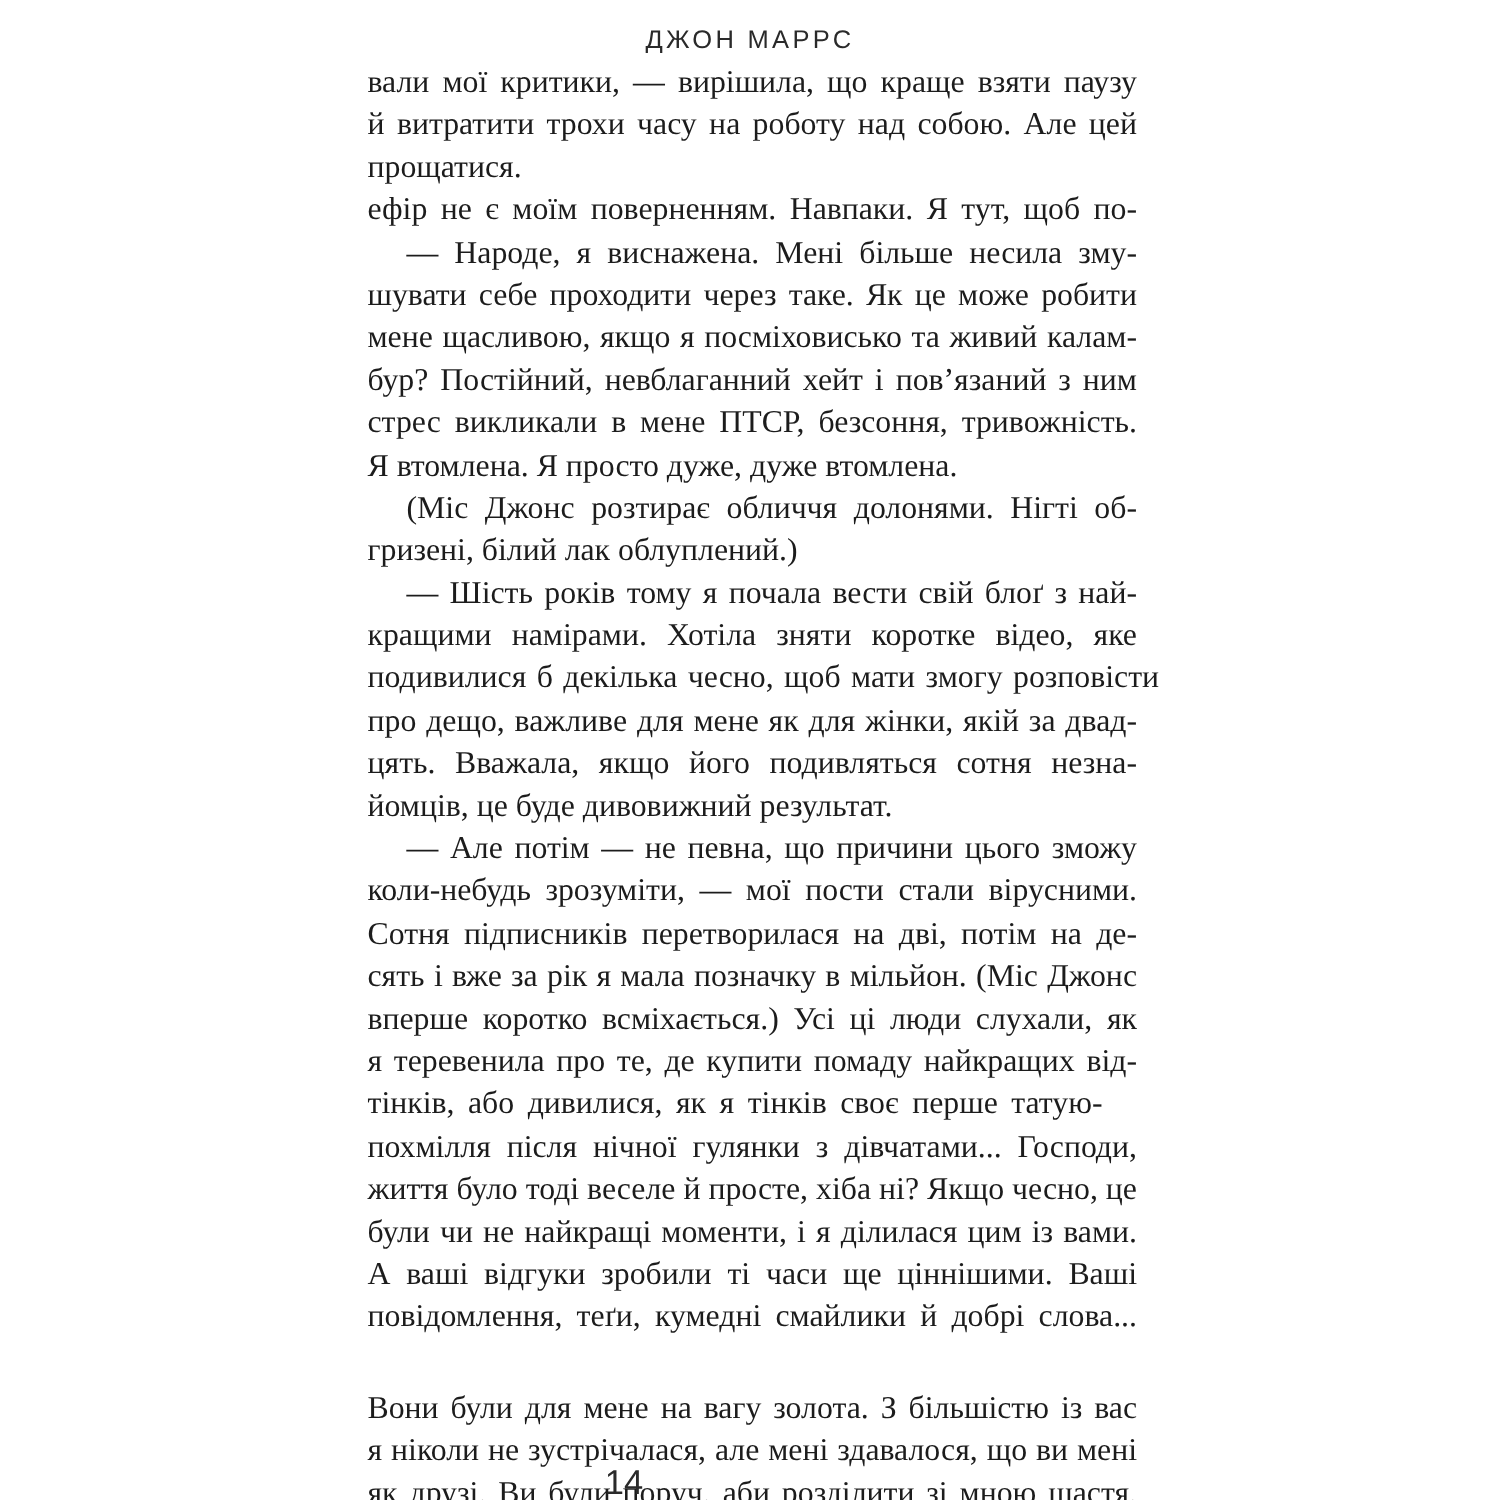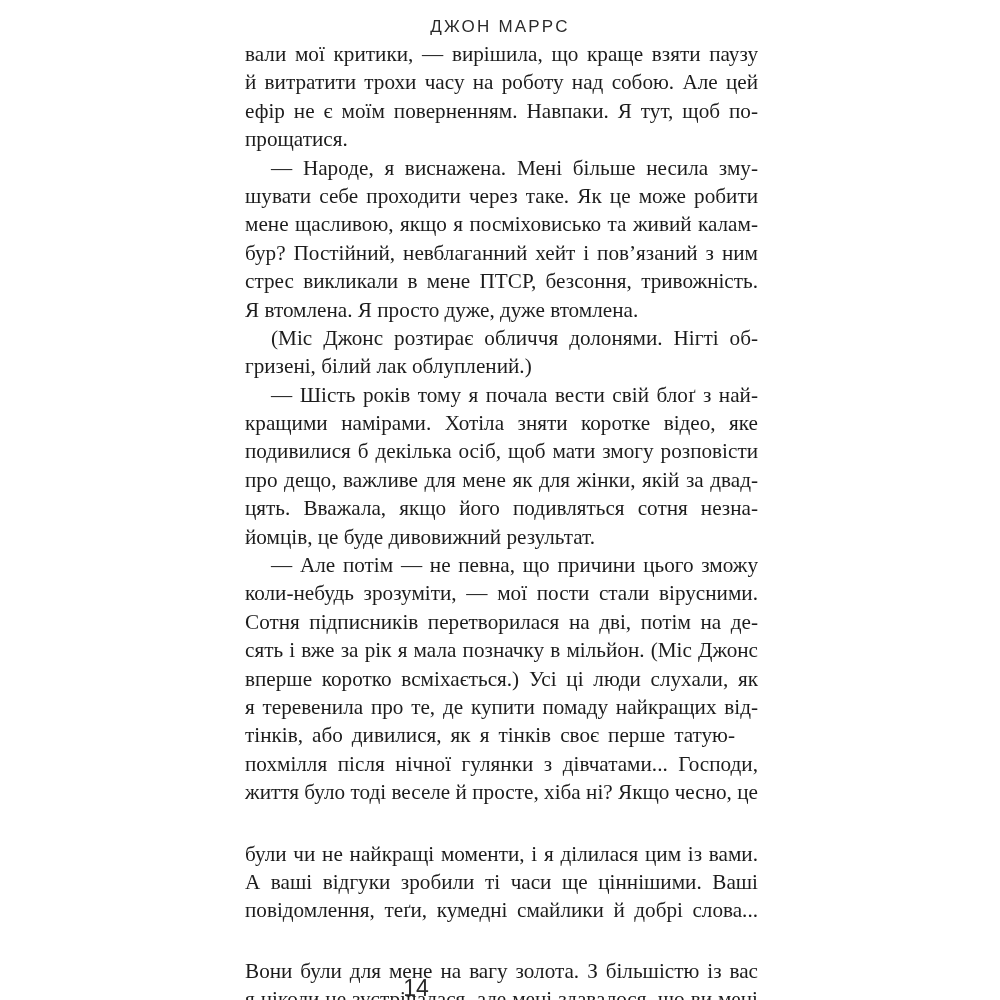--- a/index.html
+++ b/index.html
@@ -63,46 +63,46 @@
   }
 </style>
 </head>
 <body>
 
 <div class="running-head">ДЖОН МАРРС</div>
 
 <div class="text-block" id="text-block">
     <span class="line" style="white-space: nowrap; text-align: left; text-align-last: left; word-spacing: 3.42383px;">вали мої критики, — вирішила, що краще взяти паузу</span>
     <span class="line" style="white-space: nowrap; text-align: left; text-align-last: left; word-spacing: 2.9566px;">й витратити трохи часу на роботу над собою. Але цей</span>
+    <span class="line last" style="white-space: nowrap; text-align: left; text-align-last: left;">прощатися.</span>
     <span class="line" style="white-space: nowrap; text-align: left; text-align-last: left; word-spacing: 3.65625px;">ефір не є моїм поверненням. Навпаки. Я тут, щоб по-</span>
-    <span class="line last" style="white-space: nowrap; text-align: left; text-align-last: left;">прощатися.</span>
     <span class="line indent" style="white-space: nowrap; text-align: left; text-align-last: left; word-spacing: 5.42857px;">— Народе, я виснажена. Мені більше несила зму-</span>
     <span class="line" style="white-space: nowrap; text-align: left; text-align-last: left; word-spacing: 2.83594px;">шувати себе проходити через таке. Як це може робити</span>
     <span class="line" style="white-space: nowrap; text-align: center; text-align-last: left; word-spacing: 1.10045px;">мене щасливою, якщо я посміховисько та живий калам-</span>
     <span class="line" style="white-space: nowrap; text-align: left; text-align-last: left; word-spacing: 2.66295px;">бур? Постійний, невблаганний хейт і пов’язаний з ним</span>
     <span class="line" style="white-space: nowrap; text-align: left; text-align-last: left; word-spacing: 3.97656px;">стрес викликали в мене ПТСР, безсоння, тривожність.</span>
     <span class="line last" style="white-space: nowrap; text-align: left; text-align-last: left;">Я втомлена. Я просто дуже, дуже втомлена.</span>
     <span class="line indent" style="white-space: nowrap; text-align: left; text-align-last: left; word-spacing: 5.70312px;">(Міс Джонс розтирає обличчя долонями. Нігті об-</span>
     <span class="line last" style="white-space: nowrap; text-align: left; text-align-last: left;">гризені, білий лак облуплений.)</span>
     <span class="line indent" style="white-space: nowrap; text-align: left; text-align-last: left; word-spacing: 2.25469px;">— Шість років тому я почала вести свій блоґ з най-</span>
     <span class="line" style="white-space: nowrap; text-align: left; text-align-last: left; word-spacing: 8.15885px;">кращими намірами. Хотіла зняти коротке відео, яке</span>
-    <span class="line" style="white-space: nowrap; text-align: left; text-align-last: left; word-spacing: 1.66964px;">подивилися б декілька осіб, щоб мати змогу розповісти</span>
+    <span class="line" style="white-space: nowrap; text-align: left; text-align-last: left; word-spacing: 1.66964px;">подивилися б декілька чесно, щоб мати змогу розповісти</span>
     <span class="line" style="white-space: nowrap; text-align: left; text-align-last: left; word-spacing: 1.27812px;">про дещо, важливе для мене як для жінки, якій за двад-</span>
     <span class="line" style="white-space: nowrap; text-align: left; text-align-last: left; word-spacing: 7.78646px;">цять. Вважала, якщо його подивляться сотня незна-</span>
     <span class="line last" style="white-space: nowrap; text-align: left; text-align-last: left;">йомців, це буде дивовижний результат.</span>
     <span class="line indent" style="white-space: nowrap; text-align: left; text-align-last: left; word-spacing: 2.43924px;">— Але потім — не певна, що причини цього зможу</span>
     <span class="line" style="white-space: nowrap; text-align: left; text-align-last: left; word-spacing: 4.40365px;">коли-небудь зрозуміти, — мої пости стали вірусними.</span>
     <span class="line" style="white-space: nowrap; text-align: left; text-align-last: left; word-spacing: 4.25223px;">Сотня підписників перетворилася на дві, потім на де-</span>
     <span class="line" style="white-space: nowrap; text-align: left; text-align-last: left; word-spacing: 0.896307px;">сять і вже за рік я мала позначку в мільйон. (Міс Джонс</span>
     <span class="line" style="white-space: nowrap; text-align: left; text-align-last: left; word-spacing: 4.4442px;">вперше коротко всміхається.) Усі ці люди слухали, як</span>
     <span class="line" style="white-space: nowrap; text-align: left; text-align-last: left; word-spacing: 2.47852px;">я теревенила про те, де купити помаду найкращих від-</span>
     <span class="line" style="white-space: nowrap; text-align: left; text-align-last: left; word-spacing: 3.72266px;">тінків, або дивилися, як я тінків своє перше татую-</span>
     <span class="line" style="white-space: nowrap; text-align: left; text-align-last: left; word-spacing: 5.29688px;">похмілля після нічної гулянки з дівчатами... Господи,</span>
     <span class="line" style="white-space: nowrap; text-align: left; text-align-last: left; word-spacing: 0.0421875px;">життя було тоді веселе й просте, хіба ні? Якщо чесно, це</span>
-    <span class="line" style="white-space: nowrap; text-align: left; text-align-last: left; word-spacing: 1.46719px; margin-top: 33px;">були чи не найкращі моменти, і я ділилася цим із вами.</span>
+    <span class="line" style="white-space: nowrap; text-align: left; text-align-last: left; word-spacing: 1.46719px;">були чи не найкращі моменти, і я ділилася цим із вами.</span>
     <span class="line" style="white-space: nowrap; text-align: left; text-align-last: left; word-spacing: 5.24023px;">А ваші відгуки зробили ті часи ще ціннішими. Ваші</span>
     <span class="line" style="white-space: nowrap; text-align: left; text-align-last: left; word-spacing: 4.20312px;">повідомлення, теґи, кумедні смайлики й добрі слова...</span>
     <span class="line" style="white-space: nowrap; text-align: left; text-align-last: left; word-spacing: 2.66094px; margin-top: 32px;">Вони були для мене на вагу золота. З більшістю із вас</span>
     <span class="line" style="white-space: nowrap; text-align: right; text-align-last: left; word-spacing: 0.673611px;">я ніколи не зустрічалася, але мені здавалося, що ви мені</span>
     <span class="line" style="white-space: nowrap; text-align: left; text-align-last: left; word-spacing: 2.64236px;">як друзі. Ви були поруч, аби розділити зі мною щастя,</span>
   </div>
 
 <div class="page-number">14</div>
 
 </body></html>

